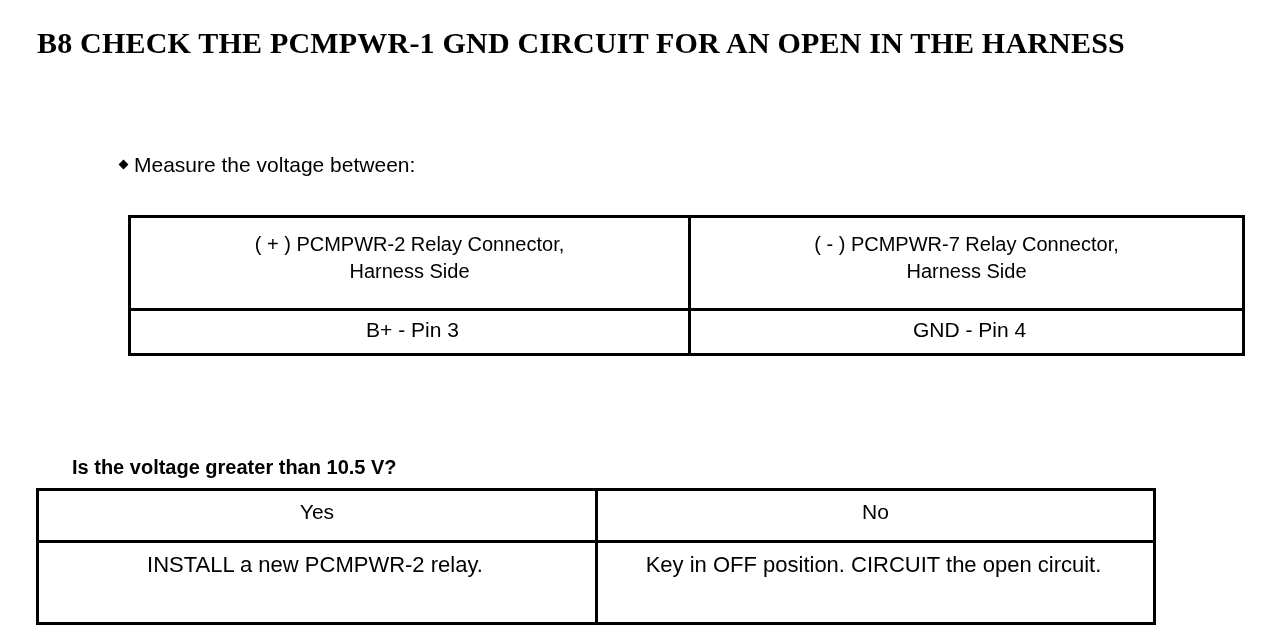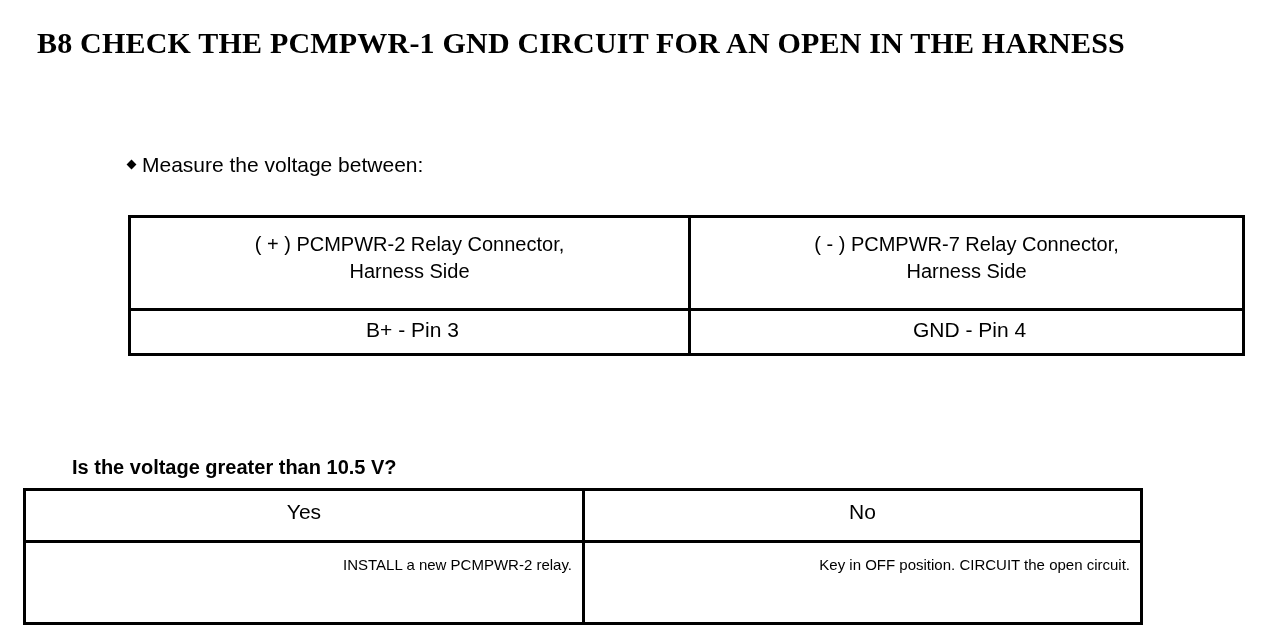--- a/index.html
+++ b/index.html
@@ -28,21 +28,21 @@
     font-weight: bold;
     font-size: 30px;
     line-height: 42px;
     letter-spacing: 0.2px;
     color: #000;
   }
 
   
   .bullet-row {
     position: absolute;
-    left: 128px;
+    left: 120px;
     top: 152px;
     display: flex;
     align-items: baseline;
   }
   .bullet-mark {
     width: 7px;
     height: 7px;
     background: #000;
     transform: rotate(45deg);
     margin-right: 7px;
@@ -106,39 +106,39 @@
     font-weight: bold;
     font-size: 20px;
     line-height: 24px;
     white-space: nowrap;
     color: #000;
     margin-left: 42px;
   }
 
   
   #answer-table {
-    left: 23px;
+    left: 36px;
     top: 488px;
     width: 1117px;
   }
   #answer-table .col-a { width: 559px; }
   #answer-table .col-b { width: 558px; }
   #answer-table .hdr {
     height: 41px;
     text-align: center;
     font-weight: normal;
     font-size: 21px;
     line-height: 26px;
     padding: 8px 8px 0 8px;
   }
   #answer-table .cell {
     height: 72px;
-    text-align: right;
+    text-align: center;
     font-weight: normal;
-    font-size: 15px;
+    font-size: 22px;
     line-height: 29px;
     padding: 7px 10px 0 6px;
   }
 </style>
 </head>
 <body>
 
 <div class="page-title">B8 CHECK THE PCMPWR-1 GND CIRCUIT FOR AN OPEN IN THE HARNESS</div>
 
 <div class="bullet-row">

